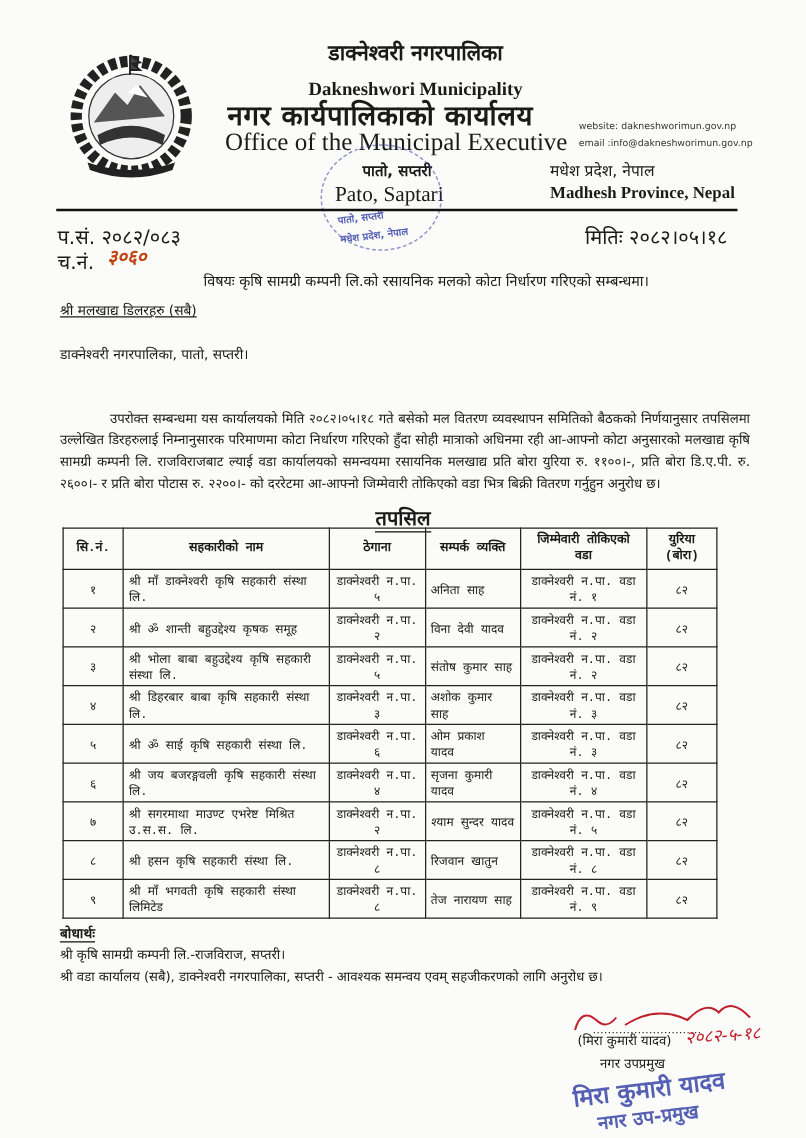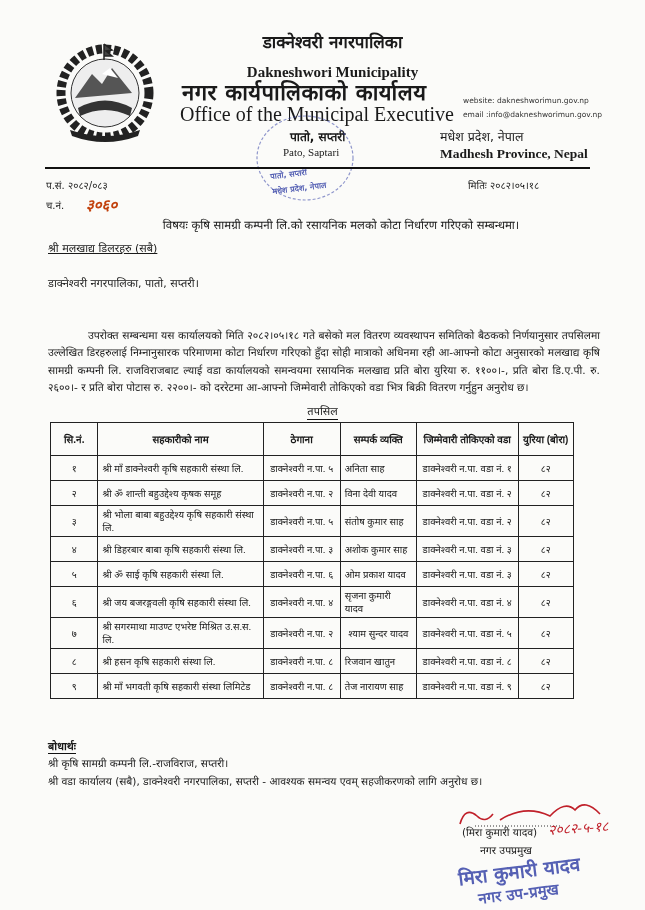--- a/index.html
+++ b/index.html
@@ -12,32 +12,32 @@
   .abs { position:absolute; }
   
   #emblem { left:50px; top:38px; width:110px; height:110px; }
   
   .hdr-np1 { left:0; width:645px; top:30px; text-align:center; font-family:"DejaVu Sans", sans-serif; font-size:17px; font-weight:600; padding-left:20px; box-sizing:border-box; }
   .hdr-en1 { left:0; width:645px; top:64px; text-align:center; font-family:"Liberation Serif", serif; font-size:15px; font-weight:bold; padding-left:20px; box-sizing:border-box;}
   .hdr-np2 { left:182px; top:76px; font-family:"DejaVu Sans", sans-serif; font-size:22px; font-weight:bold; letter-spacing:0.5px; }
   .hdr-en2 { left:180px; top:103px; font-family:"Liberation Serif", serif; font-size:20px; font-weight:normal; }
   .contact { left:463px; font-family:"DejaVu Sans", sans-serif; font-size:7.5px; color:#333; }
   .addr-np-l { left:290px; top:128px; font-family:"DejaVu Sans", sans-serif; font-size:12px; font-weight:bold;}
-  .addr-en-l { left:283px; top:146px; font-family:"Liberation Serif", serif; font-size:11px; }
+  .addr-en-l { left:268px; top:146px; font-family:"Liberation Serif", serif; font-size:17px; }
   .addr-np-r { left:440px; top:128px; font-family:"DejaVu Sans", sans-serif; font-size:12.5px; }
   .addr-en-r { left:440px; top:146px; font-family:"Liberation Serif", serif; font-size:13.5px; font-weight:bold;}
   .rule { left:45px; top:167px; width:545px; height:2px; background:#111; }
-  .meta { font-family:"DejaVu Sans", sans-serif; font-size:10px; }
+  .meta { font-family:"DejaVu Sans", sans-serif; font-size:16px; }
   .chn-hand { font-family:"DejaVu Serif", serif; font-style:italic; font-size:15px; font-weight:bold; color:#c2410c; }
   .subject { left:0; width:642px; top:217px; text-align:center; font-family:"DejaVu Sans", sans-serif; font-size:11.5px; padding-left:40px; box-sizing:border-box;}
   .addressee { left:48px; font-family:"DejaVu Sans", sans-serif; font-size:11px; }
   .para { left:48px; top:327px; width:552px; font-family:"DejaVu Sans", sans-serif; font-size:10.6px; line-height:17.4px; text-align:justify; text-indent:40px; }
-  .tbl-title { left:0; width:645px; top:403px; text-align:center; font-family:"DejaVu Sans", sans-serif; font-size:11px; font-weight:normal; }
+  .tbl-title { left:0; width:645px; top:403px; text-align:center; font-family:"DejaVu Sans", sans-serif; font-size:16px; font-weight:bold; }
   .tbl-title span { border-bottom:1.5px solid #111; padding-bottom:1px; }
-  table.q { position:absolute; left:50px; top:422px; width:524px; border-collapse:collapse; font-family:Liberation Sans, sans-serif; font-size:9.6px; }
+  table.q { position:absolute; left:50px; top:422px; width:524px; border-collapse:collapse; font-family:Liberation Mono, monospace; font-size:9.6px; }
   table.q td, table.q th { border:1px solid #222; padding:2px 4px; height:20px; }
   table.q th { font-weight:bold; font-size:10px; height:28px; line-height:13px;}
   table.q td.c { text-align:center; }
   table.q tr.tall td { height:30px; line-height:13px; }
   .bodh { left:48px; top:738px; font-family:"DejaVu Sans", sans-serif; font-size:11px; font-weight:bold; border-bottom:1.2px solid #111; }
   .cc { left:48px; font-family:"DejaVu Sans", sans-serif; font-size:10.5px; }
   .sig-name { left:462px; top:825px; font-family:"DejaVu Sans", sans-serif; font-size:10.5px; }
   .sig-title { left:480px; top:843px; font-family:"DejaVu Sans", sans-serif; font-size:10.5px; }
   .stamp-text { color:#3946a8; font-family:"DejaVu Sans", sans-serif; font-weight:bold; transform:rotate(-7deg); opacity:0.85; }
   .red-ink { color:#c0202a; font-family:"DejaVu Serif", serif; font-style:italic; }

